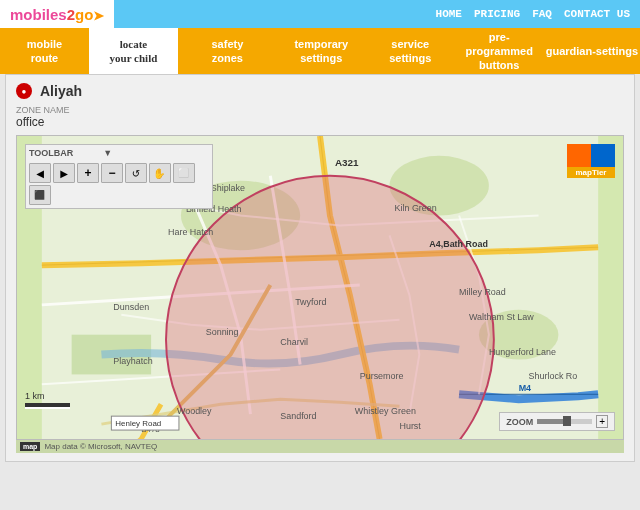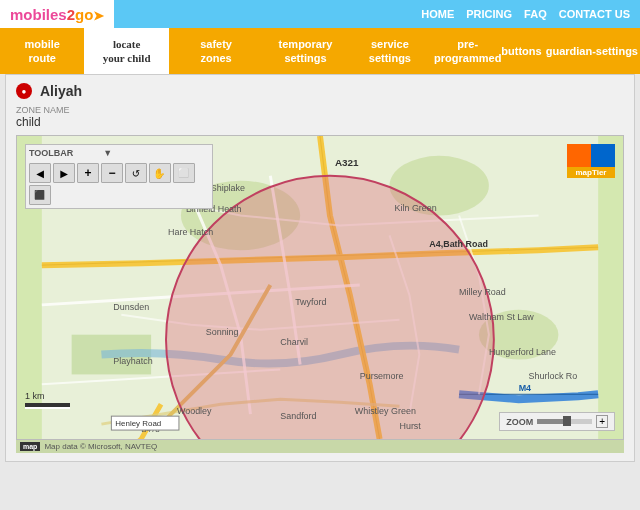--- a/index.html
+++ b/index.html
@@ -22,20 +22,21 @@
     #logo span { color: #333; font-weight: bold; font-size: 15px; }
     #top-nav {
       background: #5bc8f5;
       flex: 1;
       height: 100%;
       display: flex;
       align-items: center;
       justify-content: flex-end;
       padding-right: 10px;
       gap: 12px;
+      font-family: Liberation Mono, monospace;
     }
     #top-nav a {
       color: #fff;
       text-decoration: none;
       font-size: 11px;
       font-weight: bold;
     }
 
     
     #main-nav {
@@ -158,21 +159,21 @@
     <span>zones</span>
   </div>
   <div class="nav-item" style="flex:1;text-align:center;color:#fff;font-size:11px;font-weight:bold;cursor:pointer;display:flex;flex-direction:column;align-items:center;justify-content:center;padding:4px 2px;">
     <span>temporary</span>
     <span>settings</span>
   </div>
   <div class="nav-item" style="flex:1;text-align:center;color:#fff;font-size:11px;font-weight:bold;cursor:pointer;display:flex;flex-direction:column;align-items:center;justify-content:center;padding:4px 2px;">
     <span>service</span>
     <span>settings</span>
   </div>
-  <div class="nav-item" style="flex:1;text-align:center;color:#fff;font-size:11px;font-weight:bold;cursor:pointer;display:flex;flex-direction:row;align-items:center;justify-content:center;padding:4px 2px;">
+  <div class="nav-item" style="flex:1;text-align:center;color:#fff;font-size:11px;font-weight:bold;cursor:pointer;display:flex;flex-direction:column;align-items:center;justify-content:center;padding:4px 2px;">
     <span>pre-programmed</span>
     <span>buttons</span>
   </div>
   <div class="nav-item" style="flex:1;text-align:center;color:#fff;font-size:11px;font-weight:bold;cursor:pointer;display:flex;flex-direction:row;align-items:center;justify-content:center;padding:4px 2px;">
     <span>guardian-</span>
     <span>settings</span>
   </div>
 </div>
 
 <div id="content" style="background:#f0f0f0;border:1px solid #ccc;margin:0 5px;padding:8px 10px;">
@@ -180,21 +181,21 @@
   <div id="child-header" style="display:flex;align-items:center;gap:8px;margin-bottom:6px;">
     <div style="width:16px;height:16px;background:#c00;border-radius:50%;display:flex;align-items:center;justify-content:center;">
       <span style="color:#fff;font-size:8px;font-weight:bold;">●</span>
     </div>
     <span style="font-weight:bold;font-size:14px;color:#333;">Aliyah</span>
   </div>
 
   <div style="display:flex;gap:0;margin-bottom:6px;">
     <div style="margin-right:28px;">
       <div style="font-size:9px;color:#888;text-transform:uppercase;">ZONE NAME</div>
-      <div style="font-size:12px;color:#333;">child</div>
+      <div style="font-size:12px;color:#333;">office</div>
     </div>
   </div>
 
   <div id="map-container" style="background:#d4e8b0;border:1px solid #bbb;position:relative;height:305px;overflow:hidden;">
 
     <svg id="map-svg" viewBox="0 0 560 305" style="position:absolute;top:0;left:0;width:100%;height:100%;">
 
       <rect width="560" height="305" fill="#e8f0d8"></rect>
 
       <ellipse cx="200" cy="80" rx="60" ry="35" fill="#c8dca0" opacity="0.7"></ellipse>

